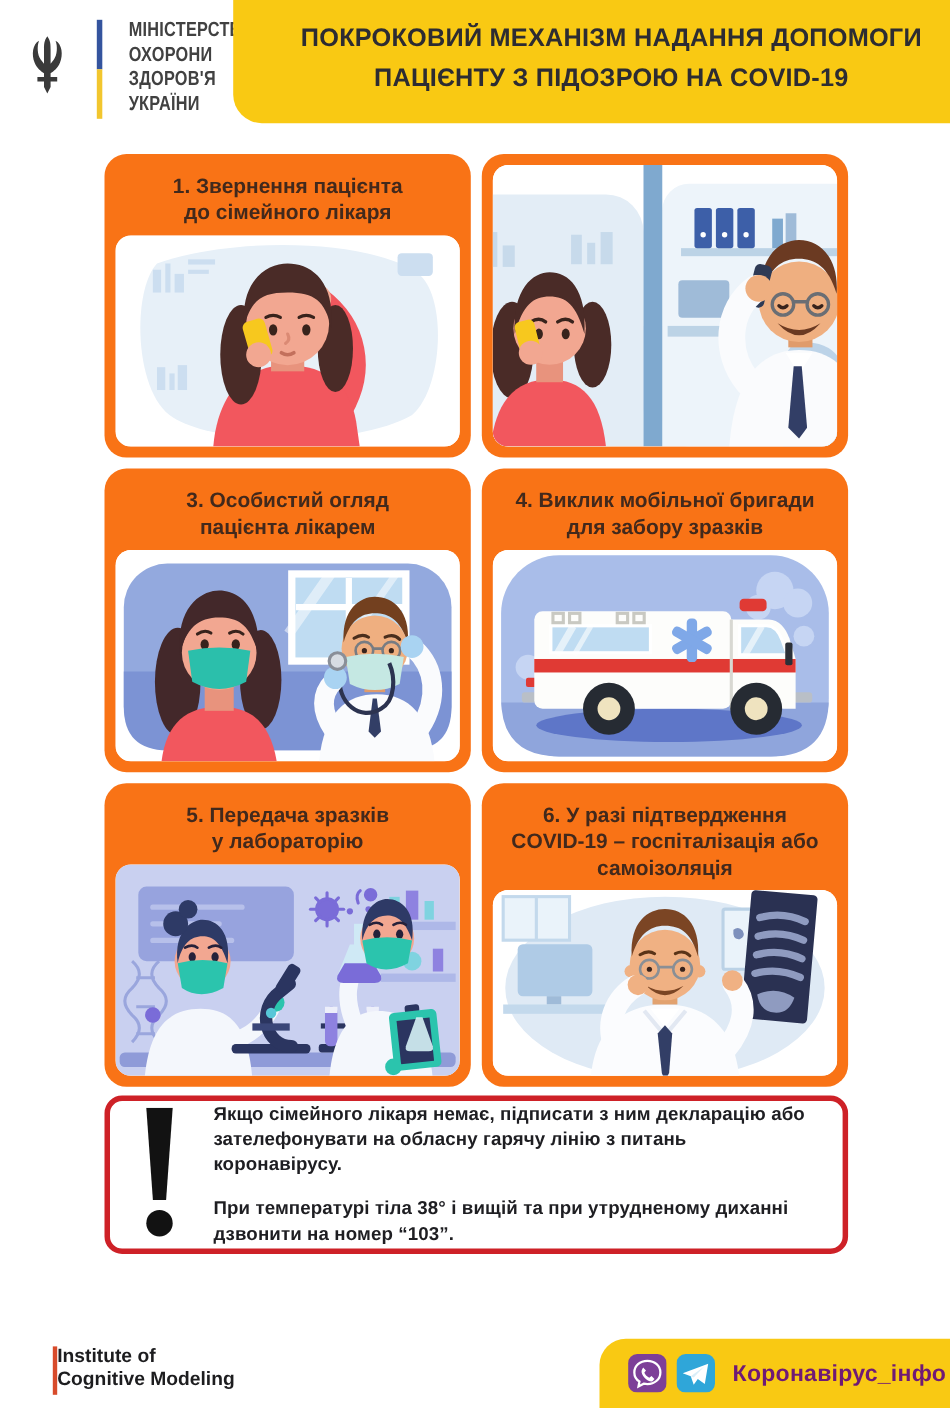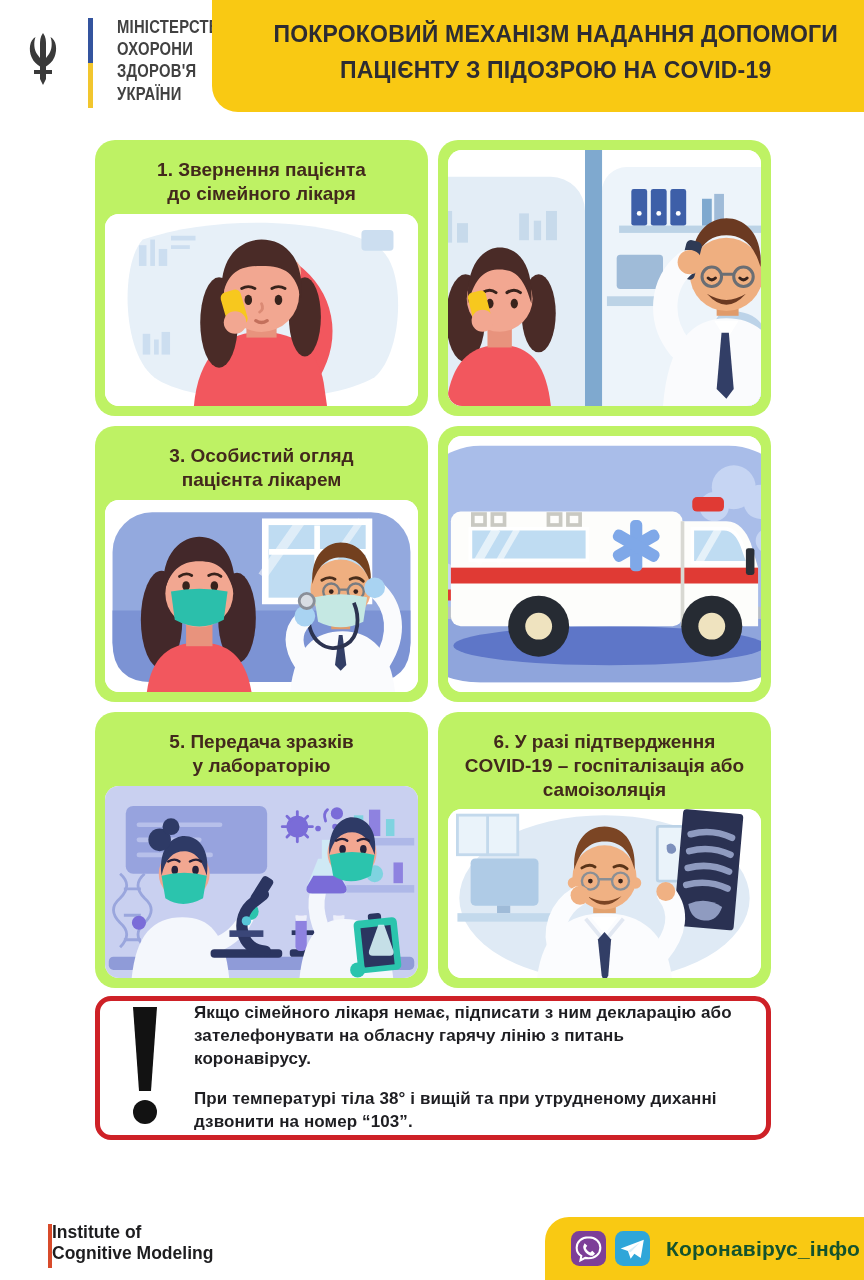--- a/index.html
+++ b/index.html
@@ -13,39 +13,39 @@
   .flagbar{width:5px;height:90px;margin-top:4px;display:flex;flex-direction:column;}
   .flagbar .b{flex:1;background:#34549E;}
   .flagbar .y{flex:1;background:#F2C62E;}
   .ministry{font-weight:bold;font-size:18.5px;line-height:1.2;color:#414141;letter-spacing:.3px;transform:scaleX(.8);transform-origin:left top;margin-top:2px;}
 
   .banner{position:absolute;left:212px;right:0;top:0;height:112px;background:#F9C913;border-radius:0 0 0 26px;display:flex;align-items:center;justify-content:flex-end;padding:0 26px 6px 26px;box-sizing:border-box;}
   .banner-title{font-weight:bold;font-size:23px;line-height:1.55;color:#2D2C32;text-align:center;letter-spacing:.2px;}
 
   
   .cards{position:absolute;left:95px;top:140px;width:676px;display:grid;grid-template-columns:333px 333px;column-gap:10px;row-gap:10px;grid-auto-rows:276px;}
-  .card{background:#bef264;border-radius:20px;padding:10px;box-sizing:border-box;display:flex;flex-direction:column;}
+  .card{background:#f97316;border-radius:20px;padding:10px;box-sizing:border-box;display:flex;flex-direction:column;}
   .card-title{color:#42291C;font-weight:bold;font-size:19px;line-height:1.25;text-align:center;padding:8px 0 8px;}
   .card-body{background:#fff;border-radius:14px;flex:1;overflow:hidden;position:relative;}
   .card-body svg{position:absolute;inset:0;width:100%;height:100%;}
 
   
   .warning{position:absolute;left:95px;top:996px;width:676px;height:144px;box-sizing:border-box;background:#fff;border:5px solid #CE2127;border-radius:16px;display:flex;align-items:center;padding:0 24px 0 26px;}
   .bang{width:38px;height:122px;flex:none;}
   .warn-texts{margin-left:30px;display:flex;flex-direction:column;gap:18px;}
   .warn-item{font-weight:bold;font-size:17px;line-height:1.35;color:#1E1E22;letter-spacing:.1px;max-width:555px;}
 
   
   .institute{position:absolute;left:30px;top:1222px;display:flex;margin-left:18px;}
   .institute .bar{width:4px;height:44px;background:#D84B2B;margin-top:2px;}
   .institute .name{font-weight:bold;font-size:17.5px;line-height:1.18;color:#1D1D1F;}
 
   .badge{position:absolute;right:0;bottom:0;left:545px;height:63px;background:#F9C913;border-radius:24px 0 0 0;display:flex;align-items:center;gap:9px;padding-left:26px;box-sizing:border-box;}
   .badge .msgr{width:35px;height:35px;}
-  .badge .channel{font-weight:bold;font-size:21px;color:#14532d;margin-left:7px;letter-spacing:.2px;}
+  .badge .channel{font-weight:bold;font-size:21px;color:#701a75;margin-left:7px;letter-spacing:.2px;}
 </style>
 </head>
 <body>
 
 <div class="page">
 
   <div class="logo">
     <svg class="trident" viewBox="0 0 40 54">
       <path fill="#3A3A3A" d="M20 1 C23 5 23 9 23 13 L23 26 L26 22 C29 18 29.5 10 27.5 5 C33.5 8 34.5 18 31.5 25 C29.5 30 25.5 33 23 34.5 L23 38 L29 38 L29 42 L23 42 L23 47 L20 53 L17 47 L17 42 L11 42 L11 38 L17 38 L17 34.5 C14.5 33 10.5 30 8.5 25 C5.5 18 6.5 8 12.5 5 C10.5 10 11 18 14 22 L17 26 L17 13 C17 9 17 5 20 1 Z"></path>
     </svg>
@@ -215,20 +215,22 @@
           <path d="M294 174 C312 146 308 116 288 98" stroke="#FAFBFD" stroke-width="19" fill="none" stroke-linecap="round"></path>
           <circle cx="286" cy="96" r="11" fill="#A9D3F2"></circle>
           <path d="M210 176 C198 158 198 142 210 130" stroke="#FAFBFD" stroke-width="19" fill="none" stroke-linecap="round"></path>
           <circle cx="212" cy="126" r="11" fill="#A9D3F2"></circle>
           <circle cx="214" cy="110" r="8" fill="#D8DDE3" stroke="#8A8F98" stroke-width="3"></circle>
         </svg>
       </div>
     </div>
 
     <div class="card">
+      <div class="card-title pre">4. Виклик мобільної бригади
+для забору зразків</div>
       <div class="card-body">
         <svg viewBox="0 0 332 210" preserveAspectRatio="xMidYMid slice">
           <rect width="332" height="210" fill="#fff"></rect>
           <rect x="8" y="8" width="316" height="194" rx="56" fill="#A9BDE9"></rect>
           <g fill="#C6D5F3">
             <circle cx="272" cy="42" r="18"></circle>
               <circle cx="294" cy="54" r="14"></circle>
               <circle cx="256" cy="58" r="12"></circle>
               <circle cx="300" cy="86" r="10"></circle>
             <circle cx="34" cy="116" r="12"></circle>

